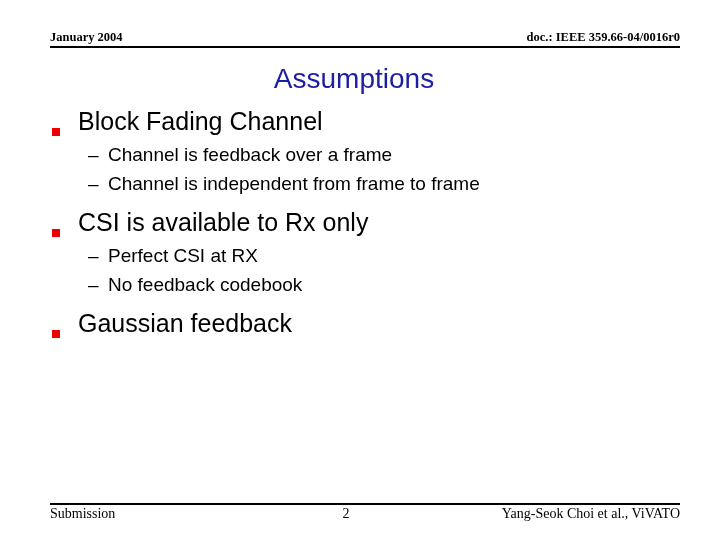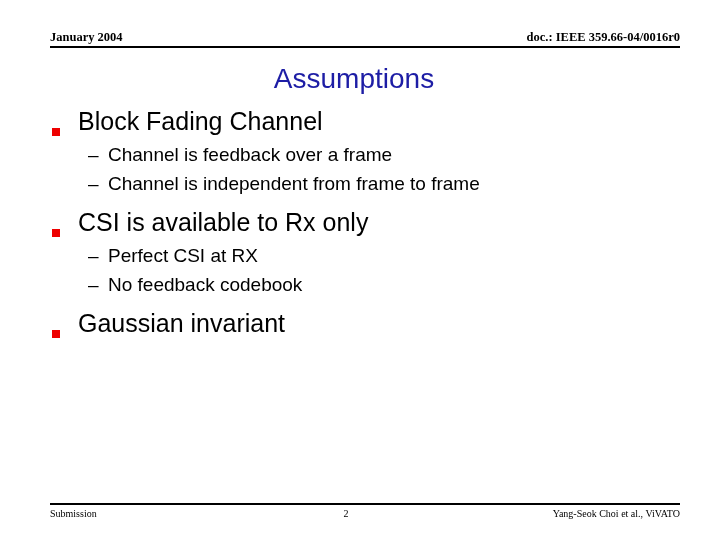--- a/index.html
+++ b/index.html
@@ -119,21 +119,21 @@
     width: 630px;
   }
   #slide-footer .ftr-rule {
     border-bottom: 2px solid #000000;
     margin-bottom: 2px;
   }
   #slide-footer .ftr-row {
     display: flex;
     align-items: center;
     font-family: "Liberation Serif", serif;
-    font-size: 10px;
+    font-size: 14px;
     line-height: 14px;
     white-space: nowrap;
   }
   #slide-footer .ftr-left  { flex: 0 0 33%; text-align: left; }
   #slide-footer .ftr-mid   { flex: 0 0 28%; text-align: center; }
   #slide-footer .ftr-right { flex: 1 1 auto; text-align: right; }
 </style>
 </head>
 <body>
 
@@ -180,21 +180,21 @@
     <div class="bullet-l2">
       <span class="marker2">–</span>
       <span class="btext2">No feedback codebook</span>
     </div>
   </div>
 
   <div class="bullet-l1">
     <span class="marker">
         <i class="sq"></i>
       </span>
-    <span class="btext">Gaussian invariant</span>
+    <span class="btext">Gaussian feedback</span>
   </div>
 
 </div>
 
 <div id="slide-footer">
   <div class="ftr-rule"></div>
   <div class="ftr-row">
     <span class="ftr-left">Submission</span>
     <span class="ftr-mid">2</span>
     <span class="ftr-right">Yang-Seok Choi et al., ViVATO</span>

